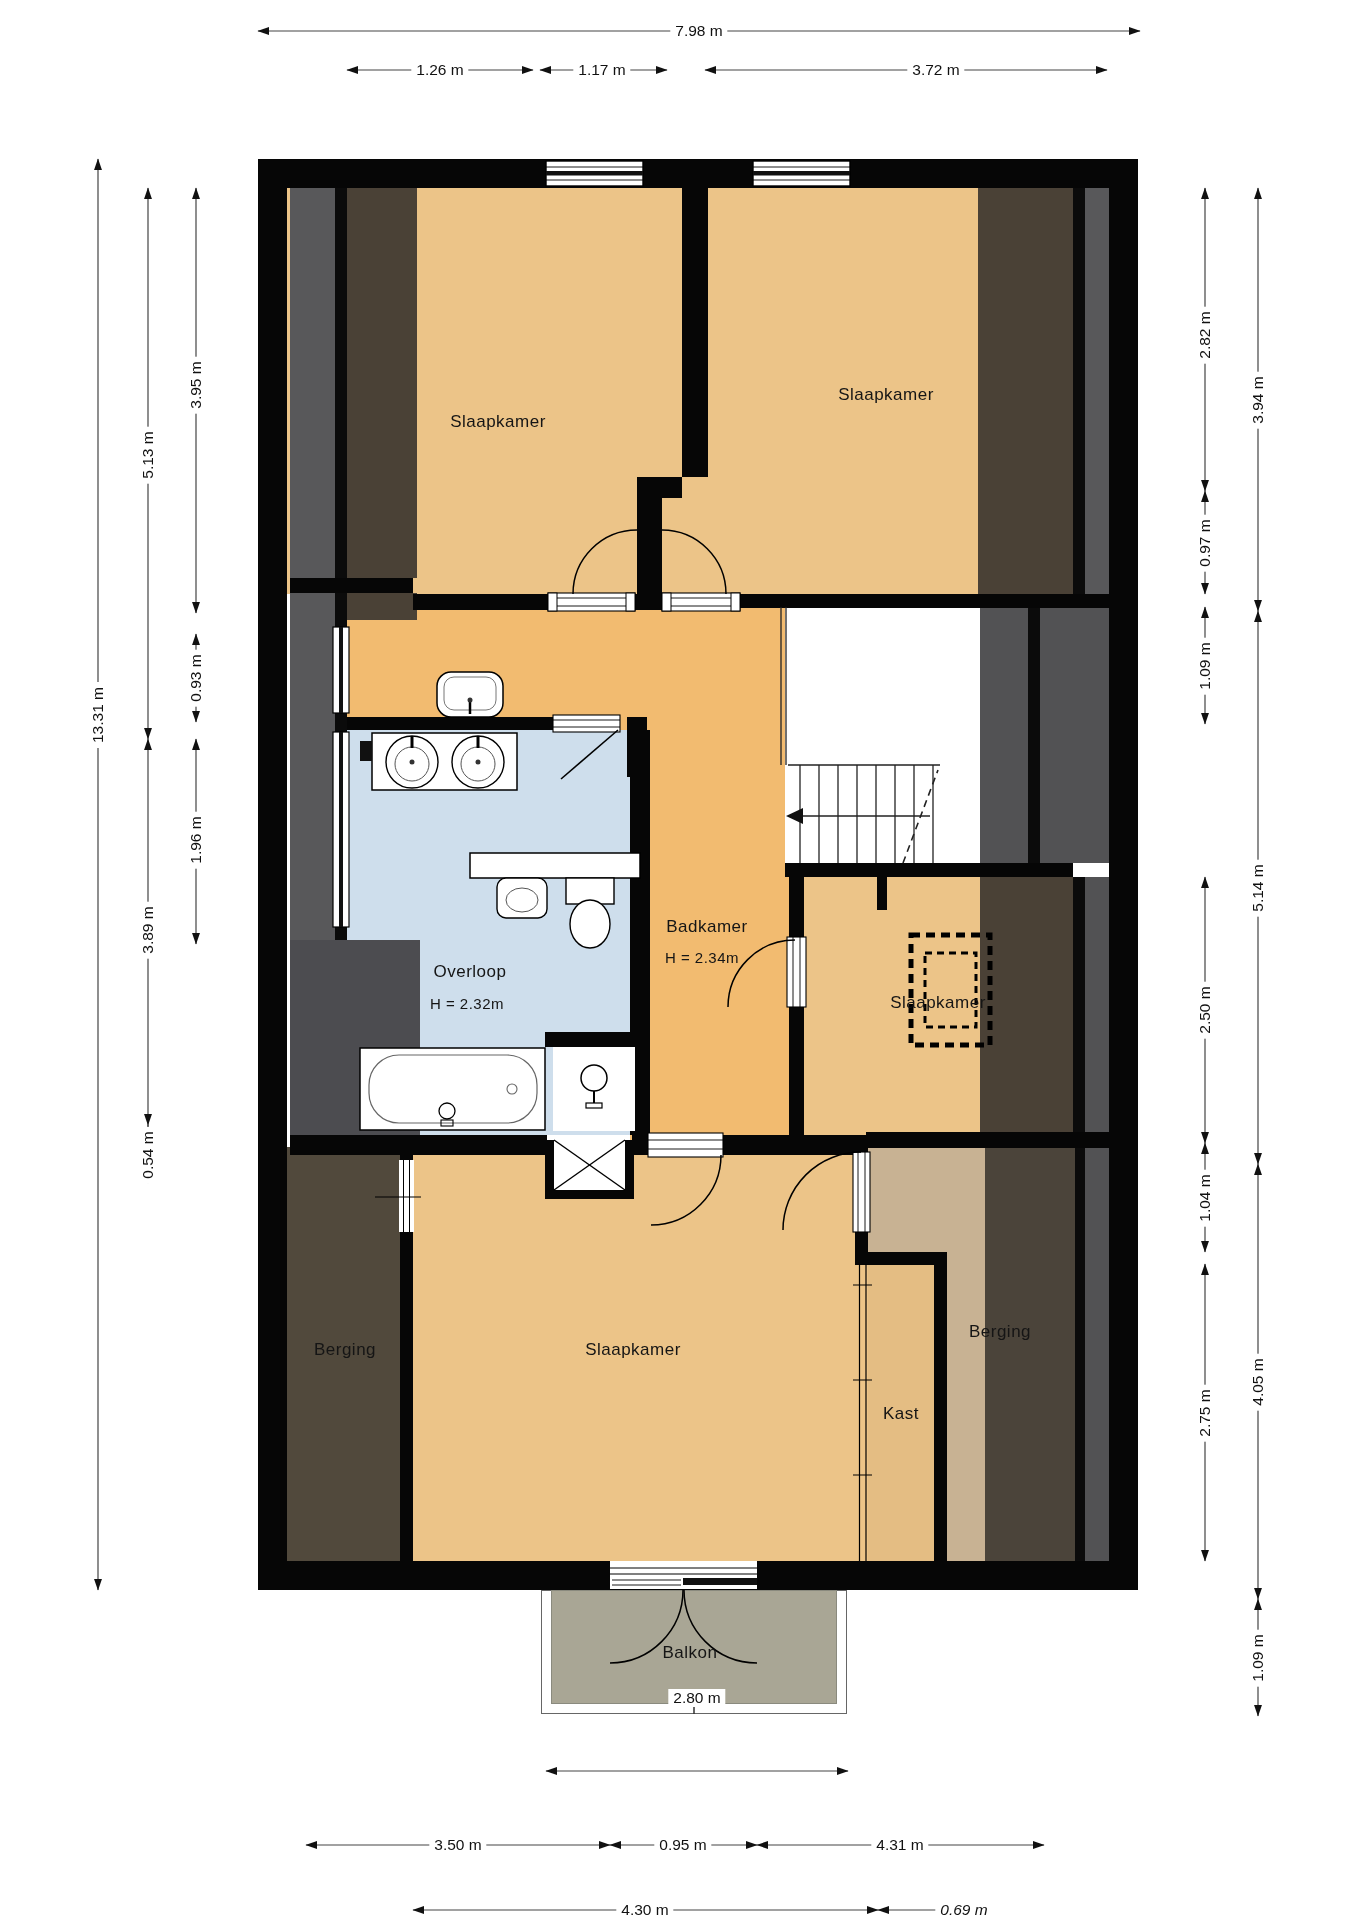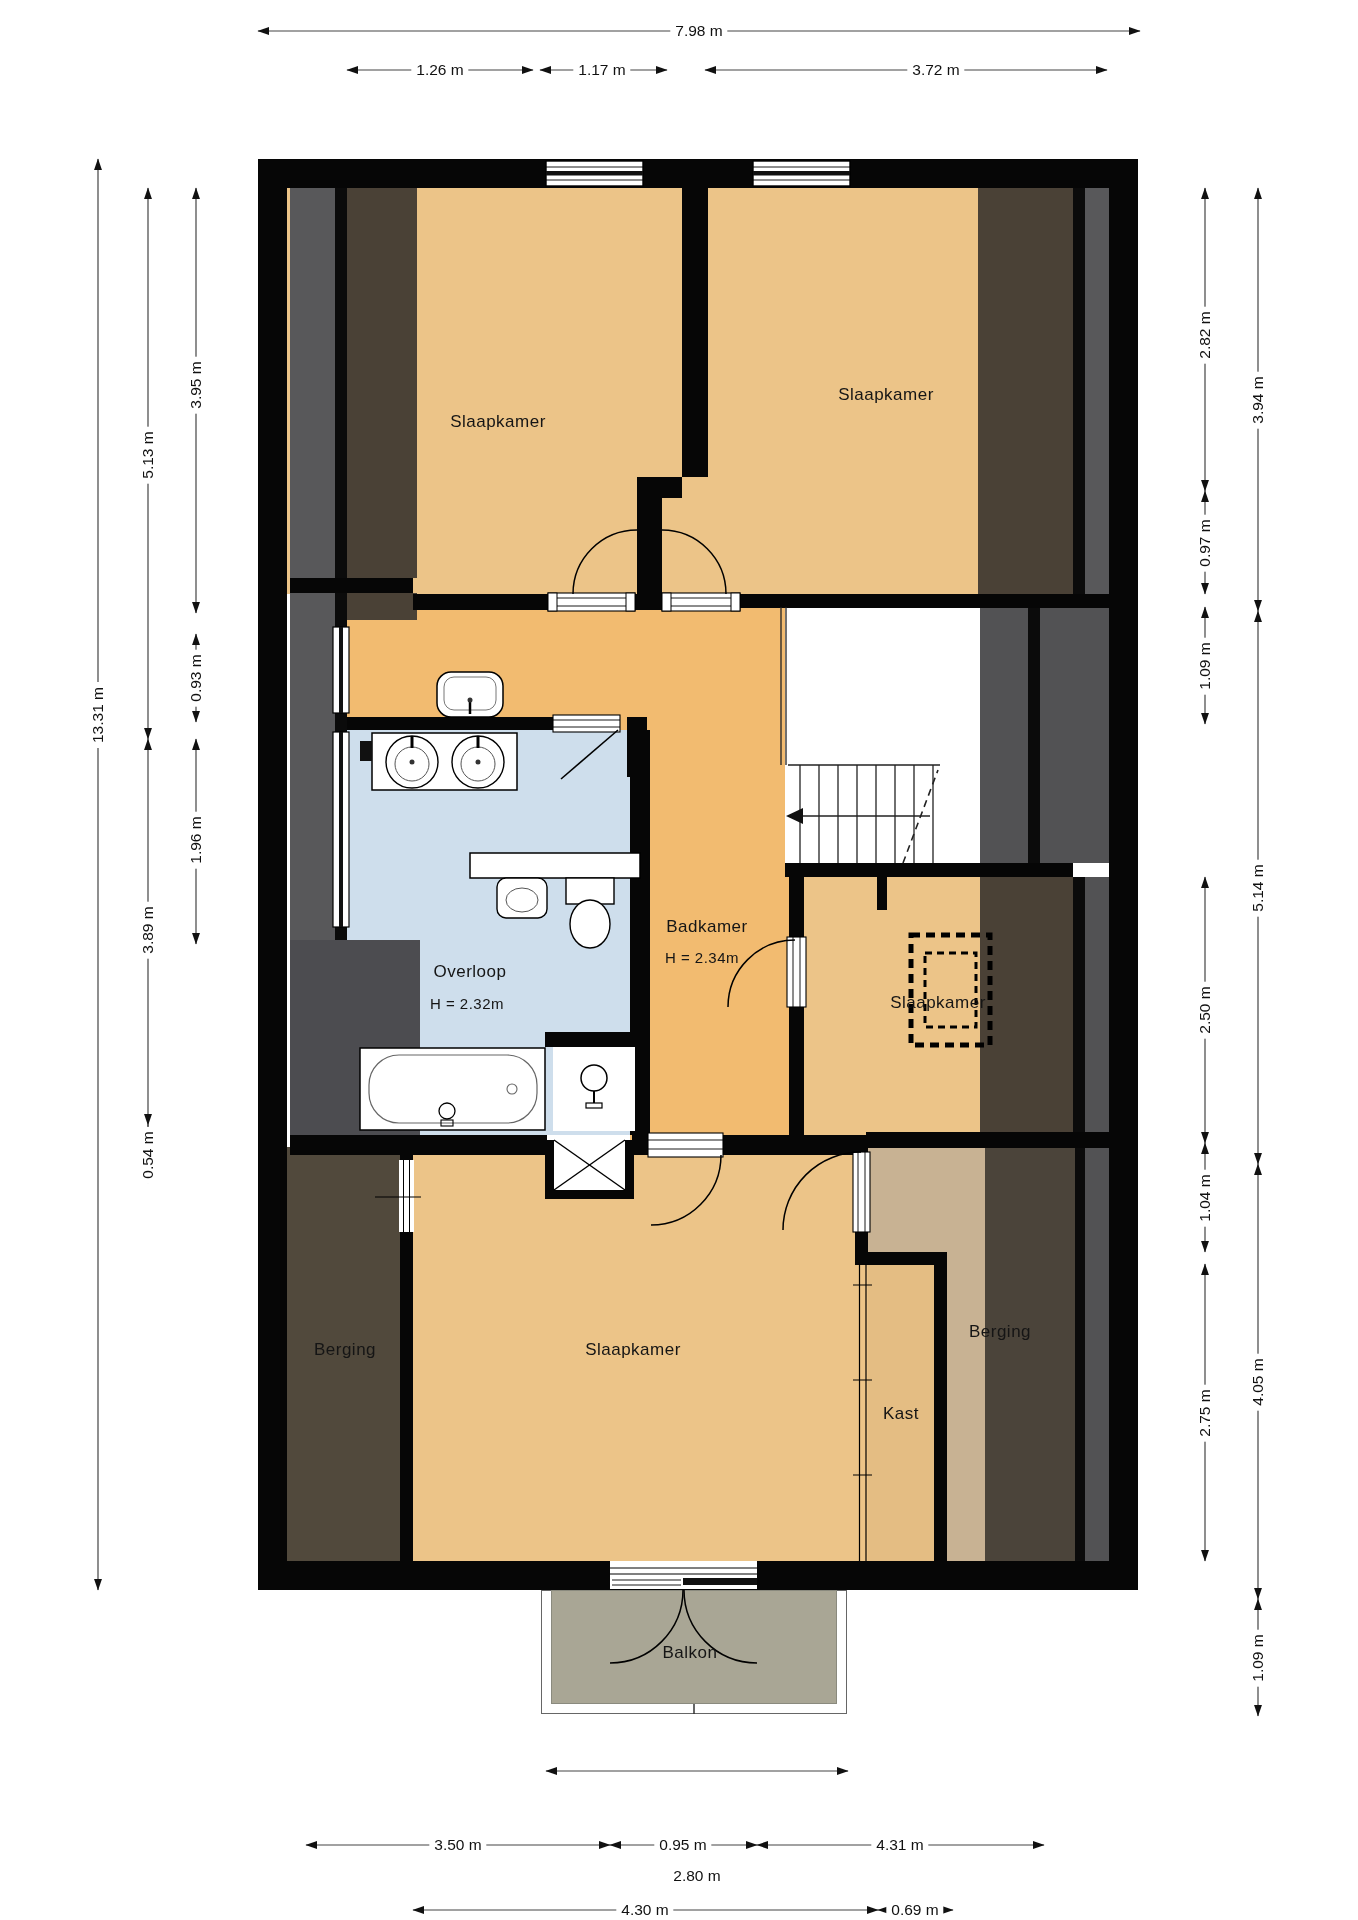--- a/index.html
+++ b/index.html
@@ -328,20 +328,20 @@
   <div class="dim-label v" style="left:1205px;top:543px;">0.97 m</div>
   <div class="dim-label v" style="left:1205px;top:666px;">1.09 m</div>
   <div class="dim-label v" style="left:1205px;top:1010px;">2.50 m</div>
   <div class="dim-label v" style="left:1205px;top:1198px;">1.04 m</div>
   <div class="dim-label v" style="left:1205px;top:1413px;">2.75 m</div>
   <div class="dim-label v" style="left:1258px;top:400px;">3.94 m</div>
   <div class="dim-label v" style="left:1258px;top:888px;">5.14 m</div>
   <div class="dim-label v" style="left:1258px;top:1382px;">4.05 m</div>
   <div class="dim-label v" style="left:1258px;top:1658px;">1.09 m</div>
 
-  <div class="dim-label" style="left:697px;top:1876px;">2.80 m</div>
+  <div class="dim-label" style="left:697px;top:1698px;">2.80 m</div>
   <div class="dim-label" style="left:458px;top:1845px;">3.50 m</div>
   <div class="dim-label" style="left:683px;top:1845px;">0.95 m</div>
   <div class="dim-label" style="left:900px;top:1845px;">4.31 m</div>
   <div class="dim-label" style="left:645px;top:1910px;">4.30 m</div>
-  <div class="dim-label" style="left:915px;top:1910px;">0.69 m</div>
+  <div class="dim-label" style="left:964px;top:1910px;font-style:italic;">0.69 m</div>
 
 </div>
 
 </body></html>

